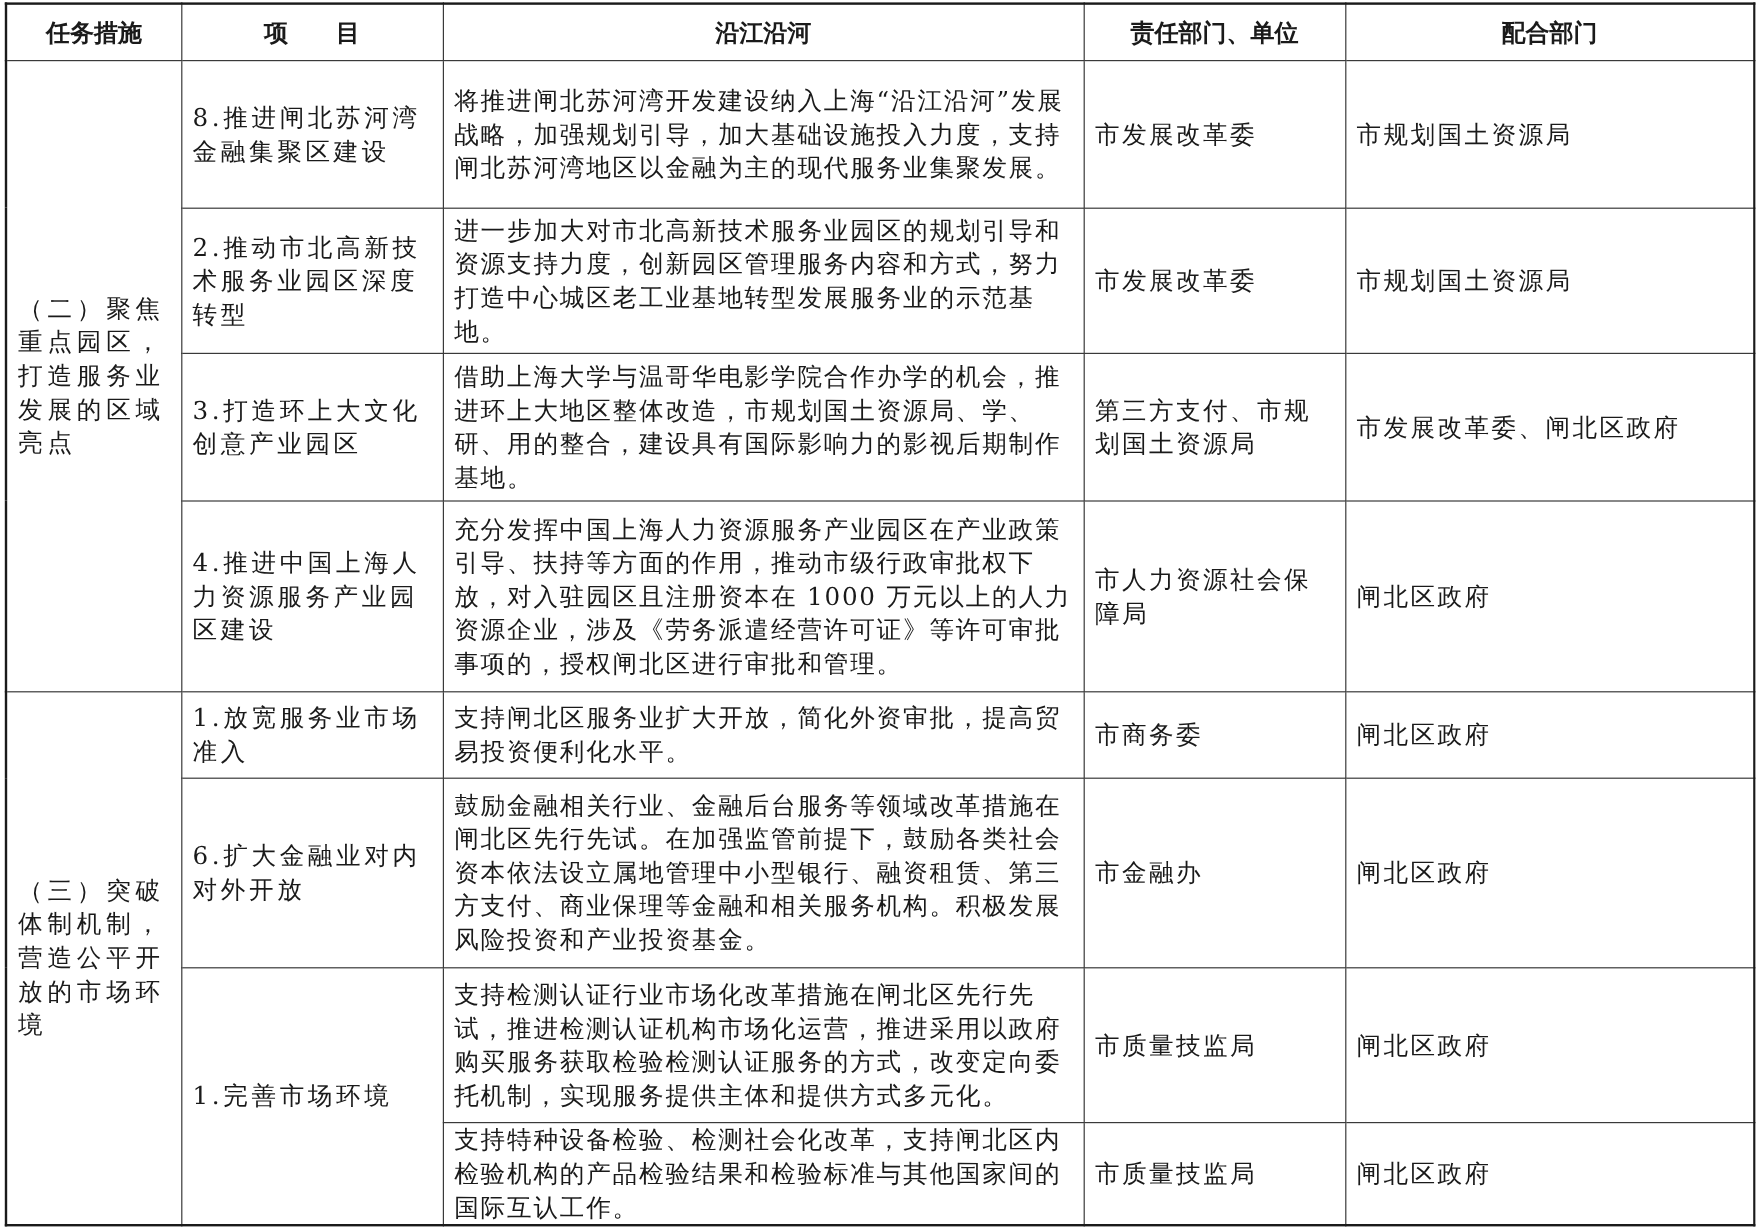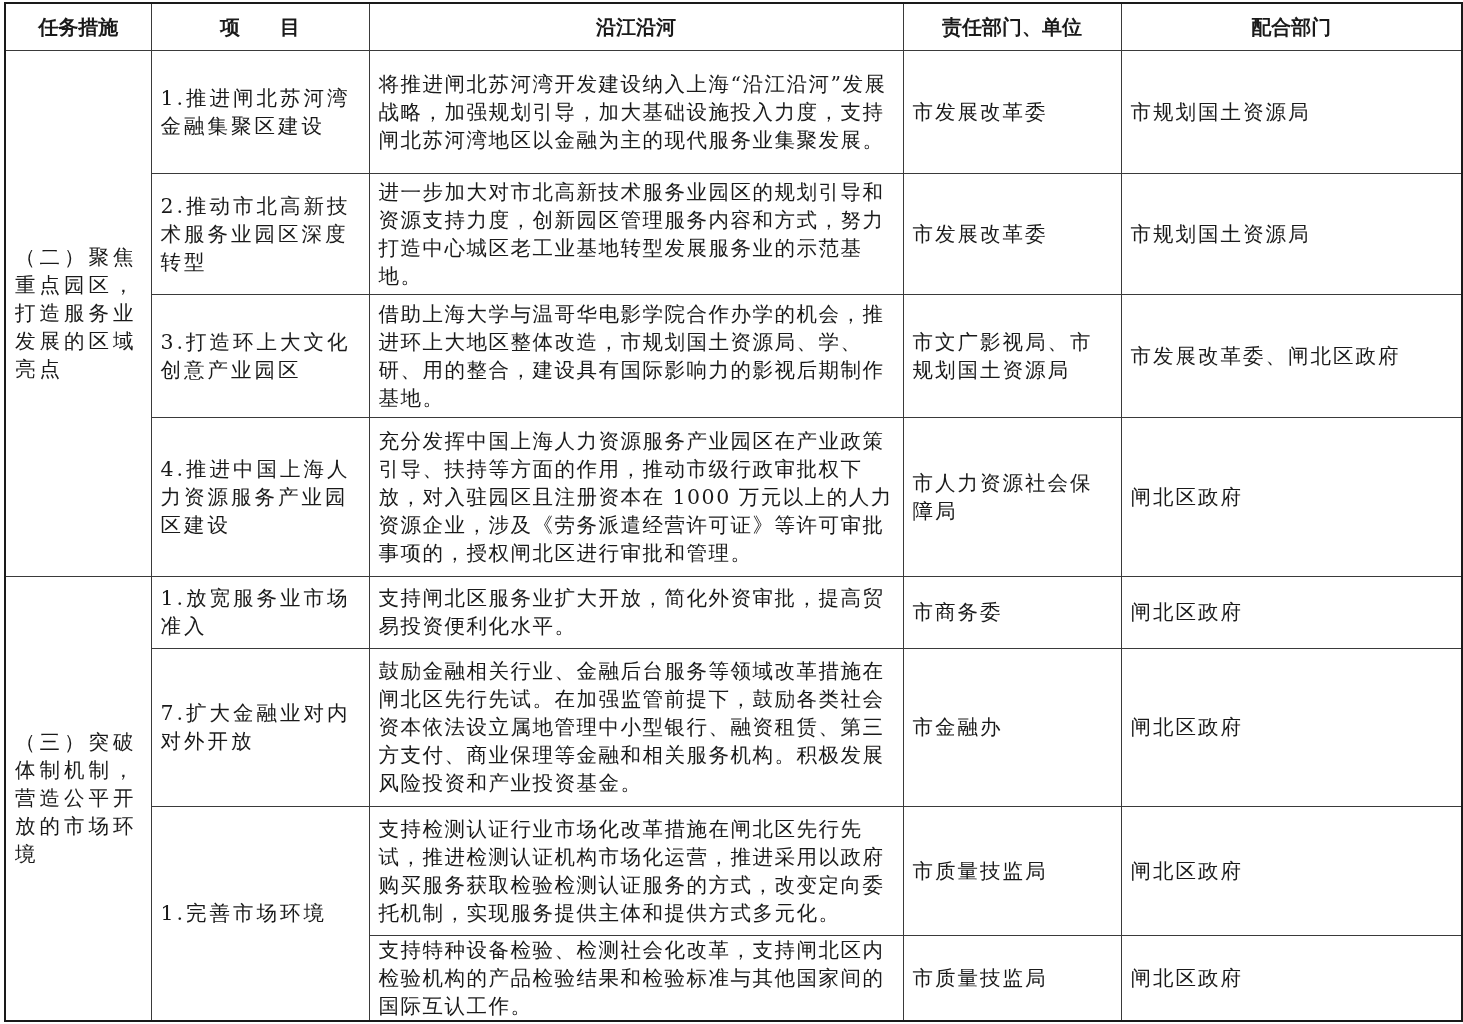--- a/index.html
+++ b/index.html
@@ -33,53 +33,53 @@
       <th>项　　目</th>
       <th>沿江沿河</th>
       <th>责任部门、单位</th>
       <th>配合部门</th>
     </tr>
   </thead>
   <tbody>
 
     <tr style="height:122px">
       <td class="task" rowspan="4">（二）聚焦重点园区，打造服务业发展的区域亮点</td>
-      <td class="item">1.推进闸北苏河湾金融集聚区建设</td>
+      <td class="item">8.推进闸北苏河湾金融集聚区建设</td>
       <td class="content">将推进闸北苏河湾开发建设纳入上海“沿江沿河”发展战略，加强规划引导，加大基础设施投入力度，支持闸北苏河湾地区以金融为主的现代服务业集聚发展。</td>
       <td class="dept">市发展改革委</td>
       <td class="coop">市规划国土资源局</td>
     </tr>
     <tr style="height:121px">
       <td class="item">2.推动市北高新技术服务业园区深度转型</td>
       <td class="content">进一步加大对市北高新技术服务业园区的规划引导和资源支持力度，创新园区管理服务内容和方式，努力打造中心城区老工业基地转型发展服务业的示范基地。</td>
       <td class="dept">市发展改革委</td>
       <td class="coop">市规划国土资源局</td>
     </tr>
     <tr style="height:122px">
       <td class="item">3.打造环上大文化创意产业园区</td>
       <td class="content">借助上海大学与温哥华电影学院合作办学的机会，推进环上大地区整体改造，市规划国土资源局、学、研、用的整合，建设具有国际影响力的影视后期制作基地。</td>
-      <td class="dept">市文广影视局、市规划国土资源局</td>
+      <td class="dept">第三方支付、市规划国土资源局</td>
       <td class="coop">市发展改革委、闸北区政府</td>
     </tr>
     <tr style="height:158px">
       <td class="item">4.推进中国上海人力资源服务产业园区建设</td>
       <td class="content">充分发挥中国上海人力资源服务产业园区在产业政策引导、扶持等方面的作用，推动市级行政审批权下放，对入驻园区且注册资本在 1000 万元以上的人力资源企业，涉及《劳务派遣经营许可证》等许可审批事项的，授权闸北区进行审批和管理。</td>
       <td class="dept">市人力资源社会保障局</td>
       <td class="coop">闸北区政府</td>
     </tr>
 
     <tr style="height:72px">
       <td class="task" rowspan="4">（三）突破体制机制，营造公平开放的市场环境</td>
       <td class="item">1.放宽服务业市场准入</td>
       <td class="content">支持闸北区服务业扩大开放，简化外资审批，提高贸易投资便利化水平。</td>
       <td class="dept">市商务委</td>
       <td class="coop">闸北区政府</td>
     </tr>
     <tr style="height:157px">
-      <td class="item">7.扩大金融业对内对外开放</td>
+      <td class="item">6.扩大金融业对内对外开放</td>
       <td class="content">鼓励金融相关行业、金融后台服务等领域改革措施在闸北区先行先试。在加强监管前提下，鼓励各类社会资本依法设立属地管理中小型银行、融资租赁、第三方支付、商业保理等金融和相关服务机构。积极发展风险投资和产业投资基金。</td>
       <td class="dept">市金融办</td>
       <td class="coop">闸北区政府</td>
     </tr>
     <tr style="height:128px">
       <td class="item" rowspan="2">1.完善市场环境</td>
       <td class="content">支持检测认证行业市场化改革措施在闸北区先行先试，推进检测认证机构市场化运营，推进采用以政府购买服务获取检验检测认证服务的方式，改变定向委托机制，实现服务提供主体和提供方式多元化。</td>
       <td class="dept">市质量技监局</td>
       <td class="coop">闸北区政府</td>
     </tr>

